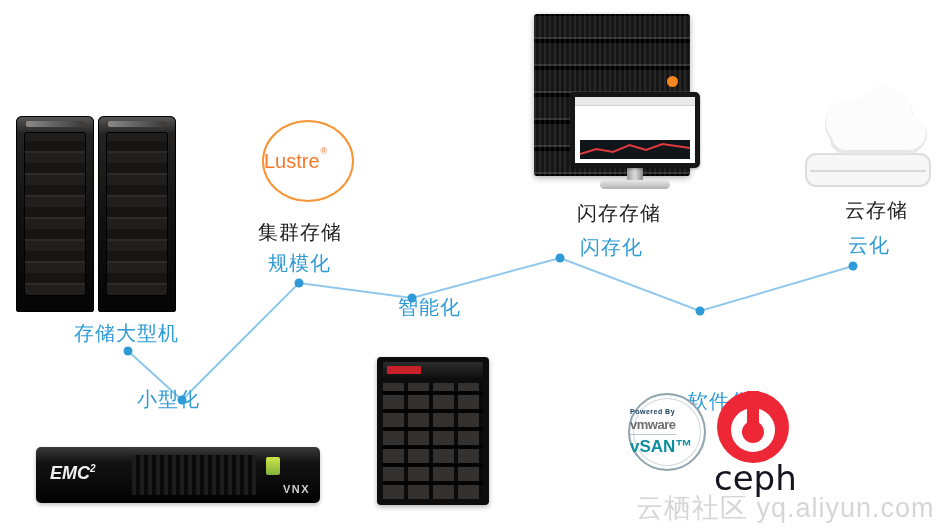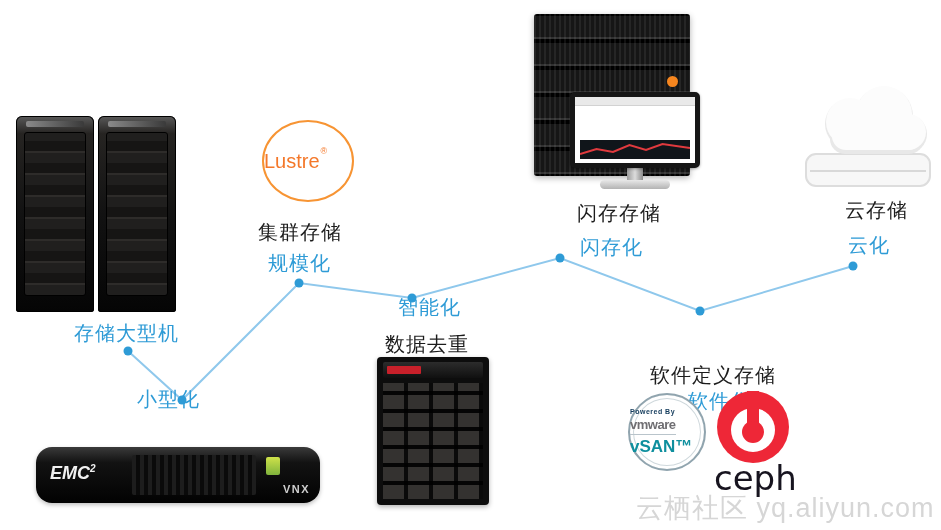--- a/index.html
+++ b/index.html
@@ -33,21 +33,21 @@
   .tower { position: relative; flex: 1; border-radius: 6px 6px 3px 3px;
     background: linear-gradient(180deg, #5a5a5a 0%, #262422 9%, #121212 50%, #050505 100%);
     box-shadow: inset 0 0 0 1px #000; }
   .tower::before { content: ""; position: absolute; left: 8px; right: 8px; top: 16px; bottom: 16px;
     border-radius: 3px; border: 1px solid #000;
     background: repeating-linear-gradient(0deg, #201f1e 0 10px, #2e2c2a 10px 12px, #161514 12px 22px); }
   .tower::after { content: ""; position: absolute; left: 10px; right: 10px; top: 5px; height: 6px;
     background: linear-gradient(90deg, #8a8a8a, #3a3a3a); border-radius: 2px; }
 
   
-  .vnx { position: absolute; left: 36px; top: 447px; width: 284px; height: 56px; border-radius: 16px;
+  .vnx { position: absolute; left: 36px; top: 447px; width: 284px; height: 56px; border-radius: 5px;
     background: linear-gradient(180deg, #3a3a3a 0%, #121212 28%, #020202 100%);
     box-shadow: 0 2px 4px rgba(0,0,0,0.25); }
   .vnx .emc { position: absolute; left: 14px; top: 16px; color: #f0f0f0; font-weight: bold; font-style: italic; font-size: 18px; }
   .vnx .emc sup { font-size: 10px; }
   .vnx .grill { position: absolute; left: 96px; top: 8px; right: 64px; bottom: 8px; border-radius: 2px;
     background: repeating-linear-gradient(90deg, #1d1d1d 0 4px, #0a0a0a 4px 8px); }
   .vnx .sticker { position: absolute; right: 40px; top: 10px; width: 14px; height: 18px; border-radius: 2px;
     background: linear-gradient(180deg, #cfe24a, #7fb33c); }
   .vnx .vnx-tag { position: absolute; right: 10px; bottom: 8px; color: #cfcfcf; font-size: 11px; font-weight: bold; letter-spacing: 1.5px; margin-top: 41px; }
 
@@ -142,21 +142,20 @@
   </div>
 
   <div class="lustre">
     <span>Lustre</span>
       <sup>®</sup>
   </div>
   <div class="lbl" style="left:258px; top:219px;">集群存储</div>
   <div class="lbl blue" style="left:268px; top:250px;">规模化</div>
 
   <div class="lbl blue" style="left:398px; top:294px;">智能化</div>
-  <div class="lbl" style="left:385px; top:331px;">数据去重</div>
   <div class="dedupe">
     <div class="bezel"></div>
     <div class="badge"></div>
     <div class="grid"></div>
   </div>
 
   <div class="flashrack">
     <div class="pure-dot"></div>
   </div>
   <div class="monitor">
@@ -168,21 +167,20 @@
         </svg>
       </div>
     </div>
     <div class="neck"></div>
     <div class="base"></div>
   </div>
   <div class="lbl" style="left:577px; top:200px;">闪存存储</div>
   <div class="lbl blue" style="left:580px; top:234px;">闪存化</div>
 
   <div class="lbl blue" style="left:688px; top:344px;margin-top:44px;">软件化</div>
-  <div class="lbl" style="left:650px; top:362px;">软件定义存储</div>
 
   <div class="vsan">
     <div class="v-powered">Powered By</div>
     <div class="v-vmware">vmware</div>
     <div class="v-divider"></div>
     <div class="v-name">vSAN™</div>
   </div>
 
   <div class="ceph">
     <svg viewBox="0 0 74 74" width="74" height="74">

